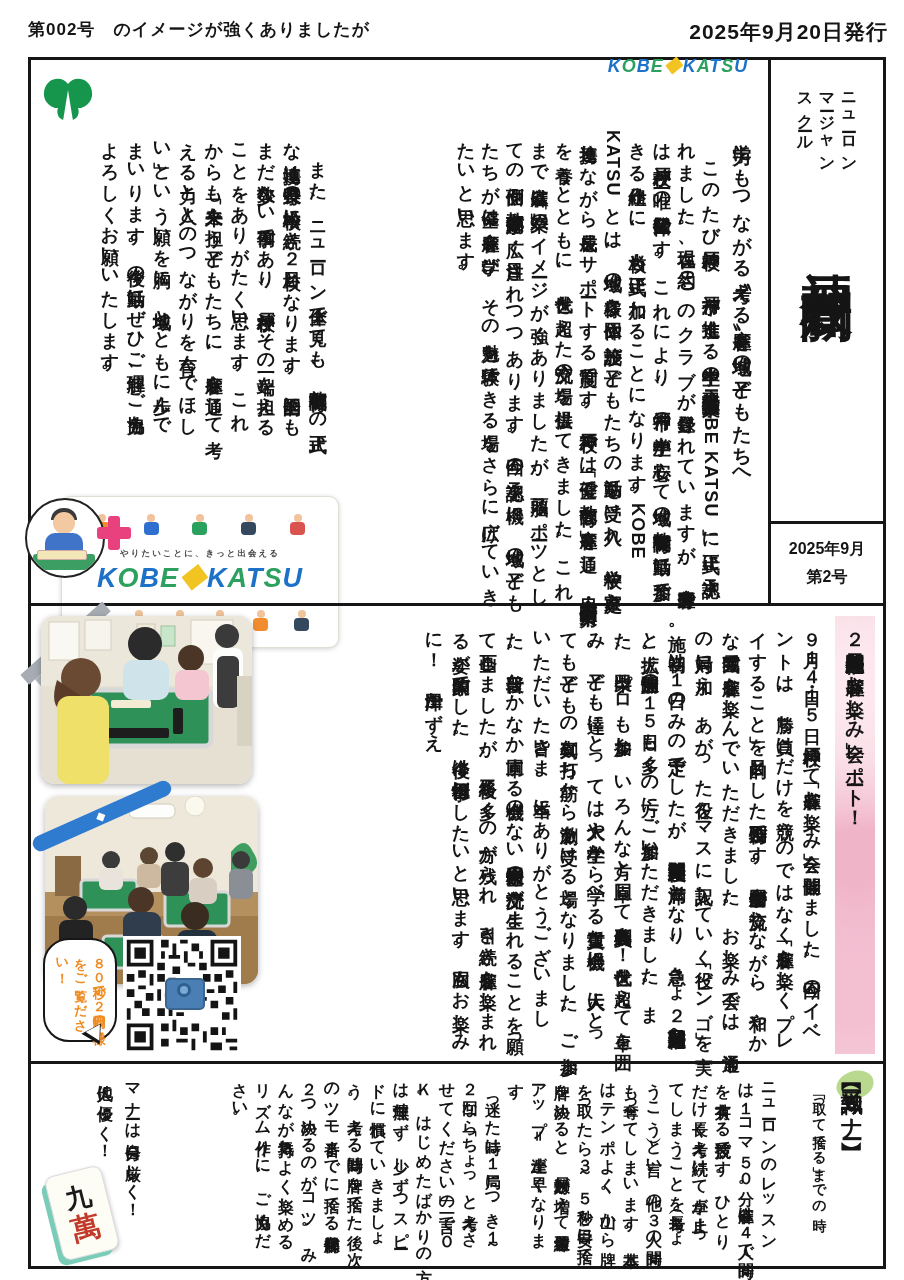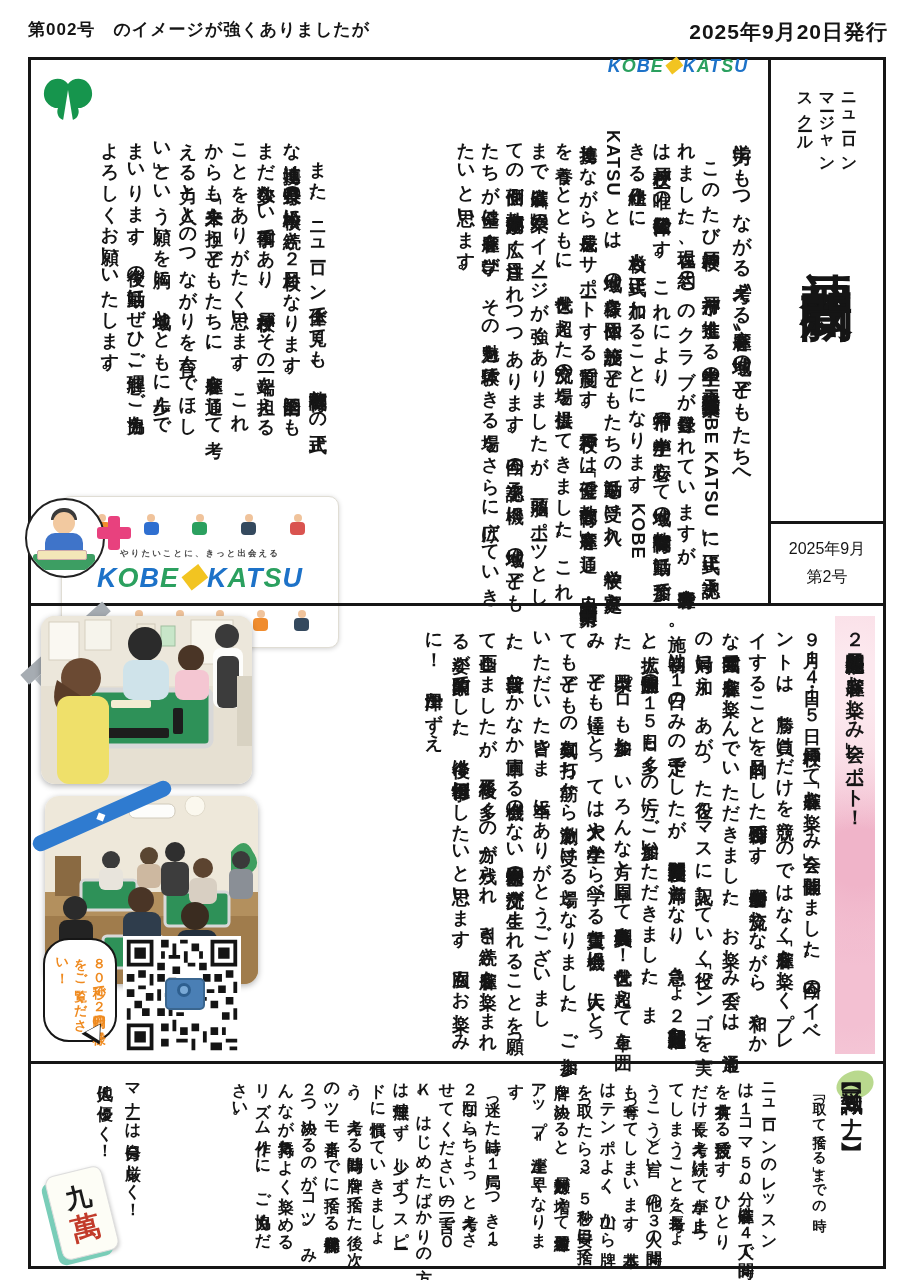--- a/index.html
+++ b/index.html
@@ -16,21 +16,21 @@
          border:3px solid #161616;box-sizing:border-box;}
 
   
   .mast{position:absolute;top:0;right:0;width:115px;height:543px;border-left:3px solid #161616;box-sizing:border-box;}
   .mast-small{position:absolute;top:22px;left:50%;transform:translateX(-50%);height:120px;
               font-size:16px;font-weight:700;line-height:22px;letter-spacing:2px;}
   .mast-title{position:absolute;top:170px;left:50%;transform:translateX(-50%);
               font-size:52px;font-weight:900;letter-spacing:5px;}
   .mast-box{position:absolute;left:0;right:0;top:461px;bottom:0;border-top:3px solid #161616;
             display:flex;flex-direction:column;align-items:center;justify-content:center;gap:7px;
-            font-size:16px;font-weight:400;}
+            font-size:16px;font-weight:700;}
 
   
   .headline{position:absolute;left:12px;top:10px;height:58px;display:flex;align-items:center;gap:8px;}
   .headline .txt{font-size:32px;font-weight:900;letter-spacing:0px;white-space:nowrap;}
   .kk-mini{position:absolute;left:530px;top:-16px;width:210px;text-align:center;
            font-size:18px;font-weight:900;font-style:italic;letter-spacing:1px;}
   .lb{color:#1d72c8}.lg{color:#2ba05f}.ly{color:#f2c421}
   .lead-catch{position:absolute;top:70px;right:128px;height:475px;
               font-size:19px;font-weight:900;letter-spacing:1px;}
   .leadA{position:absolute;top:70px;right:160px;width:392px;height:474px;

